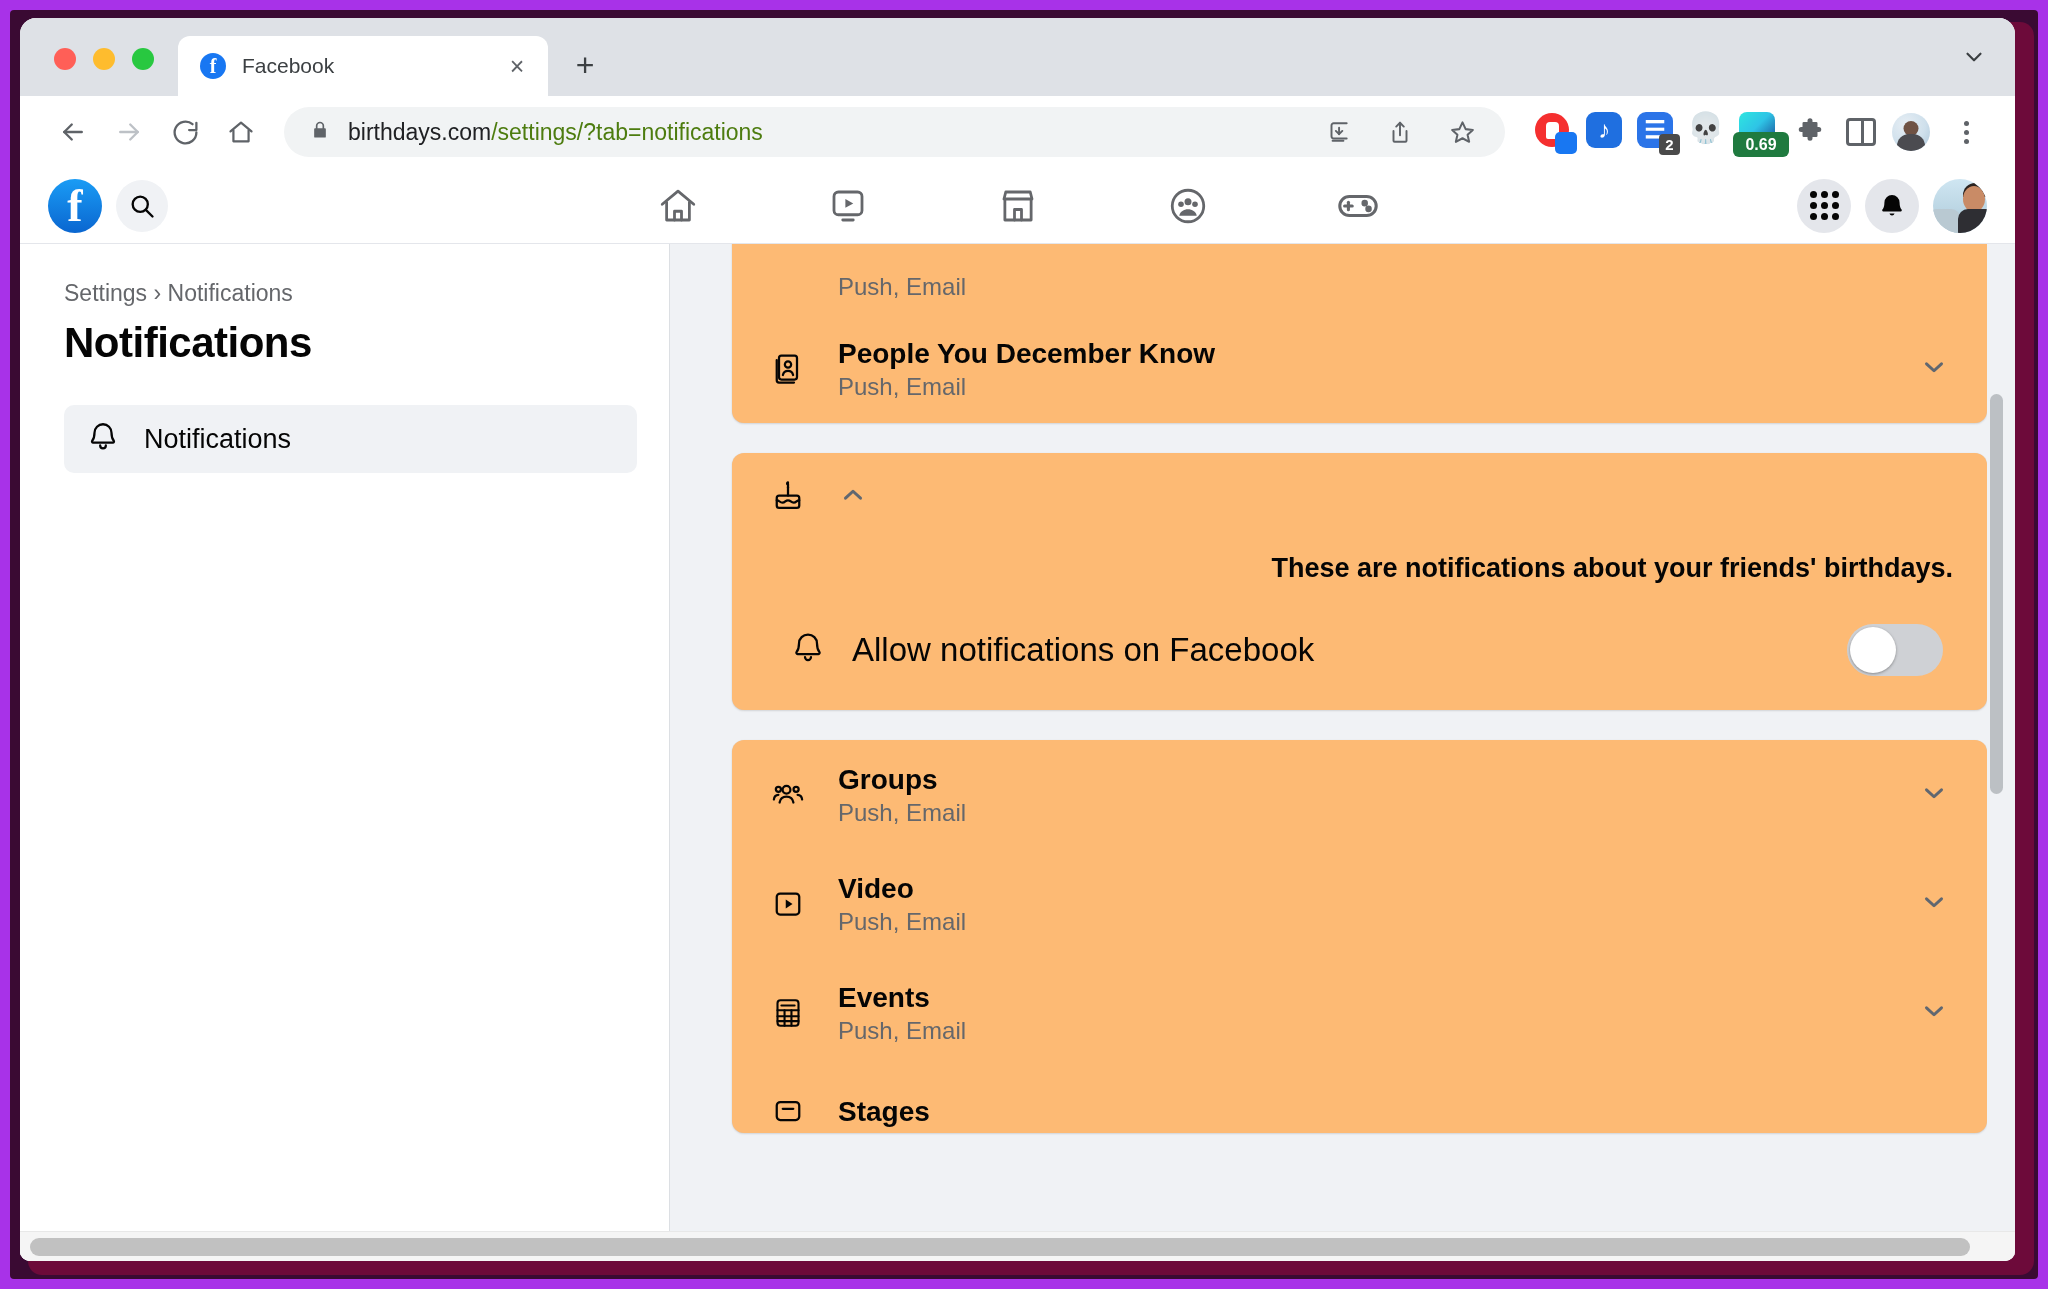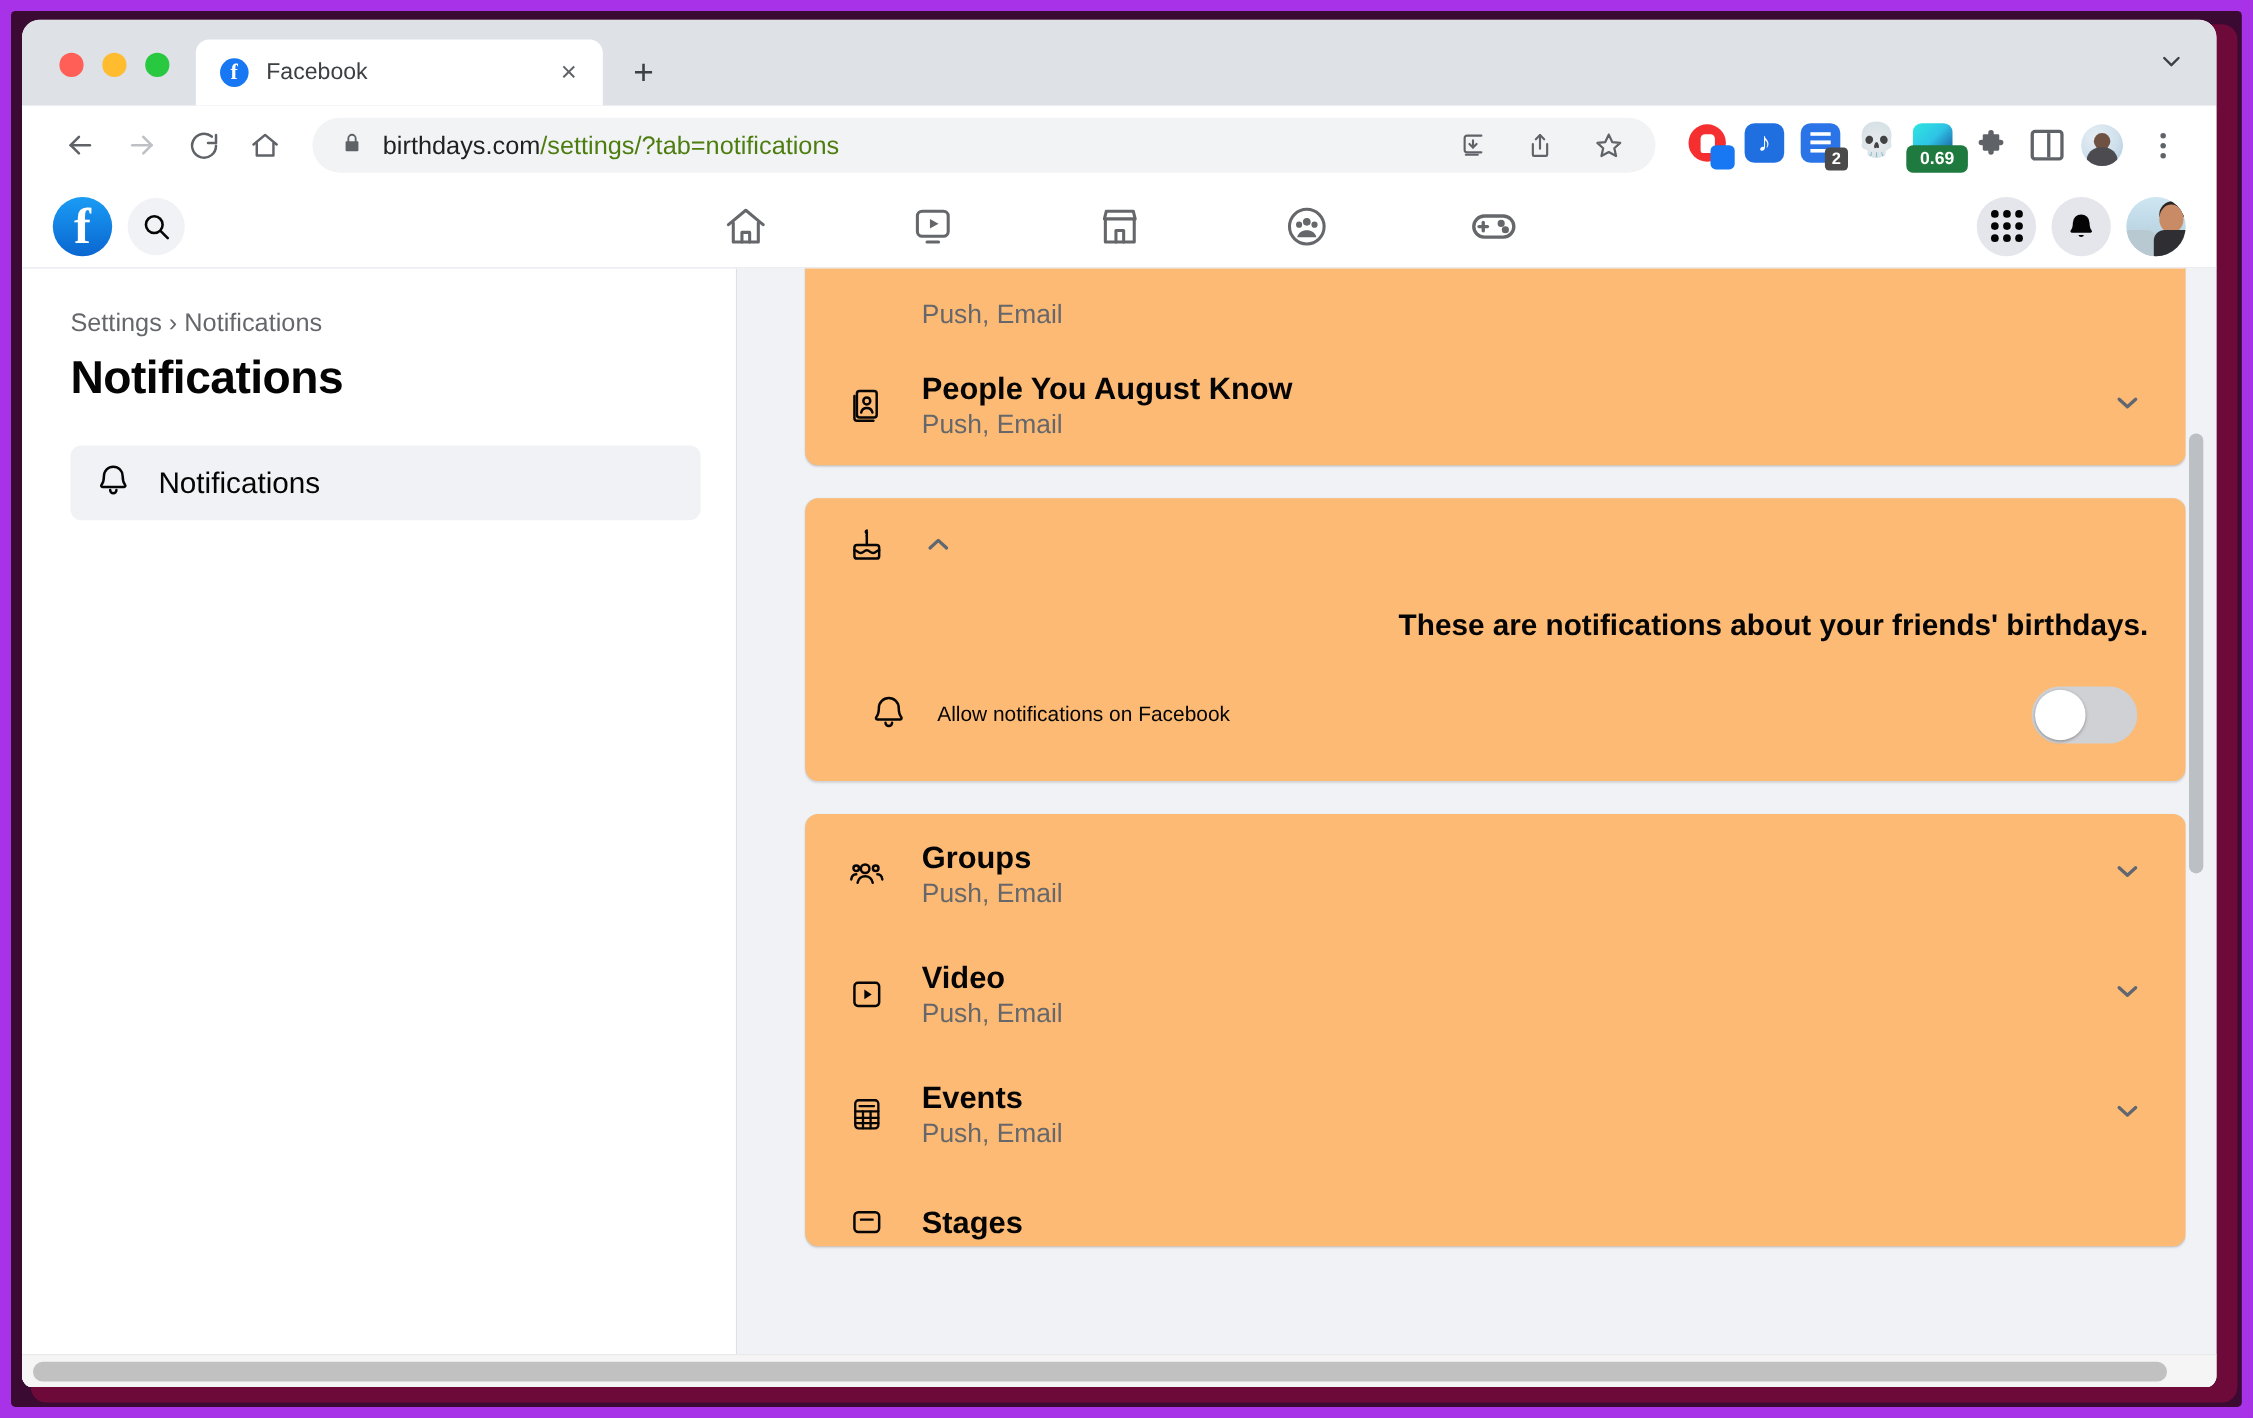--- a/index.html
+++ b/index.html
@@ -335,21 +335,21 @@
   .body-heading {
     font-size: 27px; font-weight: bold; color: #050505;
     margin: 6px 0 40px 24px;
     text-align: right;
   }
   .toggle-row {
     display: flex; align-items: center;
     gap: 26px;
     padding: 0 10px 0 24px;
   }
-  .toggle-label { font-size: 19px; color: #050505; flex: 1; }
+  .toggle-label { font-size: 33px; color: #050505; flex: 1; }
   .switch {
     width: 96px; height: 52px;
     border-radius: 26px;
     background: #cfd1d5;
     position: relative;
     flex: none;
   }
   .switch .knob {
     position: absolute; left: 3px; top: 3px;
     width: 46px; height: 46px; border-radius: 50%;
@@ -620,21 +620,21 @@
         <div class="row">
           <div class="row-icon">
             <svg width="36" height="36" viewBox="0 0 24 24" fill="none" stroke="currentColor" stroke-width="1.5" stroke-linecap="round" stroke-linejoin="round">
                 <rect x="6" y="3" width="12" height="16" rx="1.6"></rect>
                 <path d="M4.5 6v13.5a1.5 1.5 0 0 0 1.5 1.5h10"></path>
                 <circle cx="12" cy="9" r="2.1"></circle>
                 <path d="M8.6 16c.4-1.7 1.8-2.7 3.4-2.7s3 1 3.4 2.7"></path>
               </svg>
           </div>
           <div class="row-text">
-            <div class="row-title">People You August Know</div>
+            <div class="row-title">People You December Know</div>
             <div class="row-sub">Push, Email</div>
           </div>
           <span class="chev">
             <svg width="30" height="30" viewBox="0 0 24 24" fill="none" stroke="currentColor" stroke-width="2.4" stroke-linecap="round" stroke-linejoin="round">
                 <polyline points="6 9.5 12 15 18 9.5"></polyline>
               </svg>
           </span>
         </div>
       </div>
 

